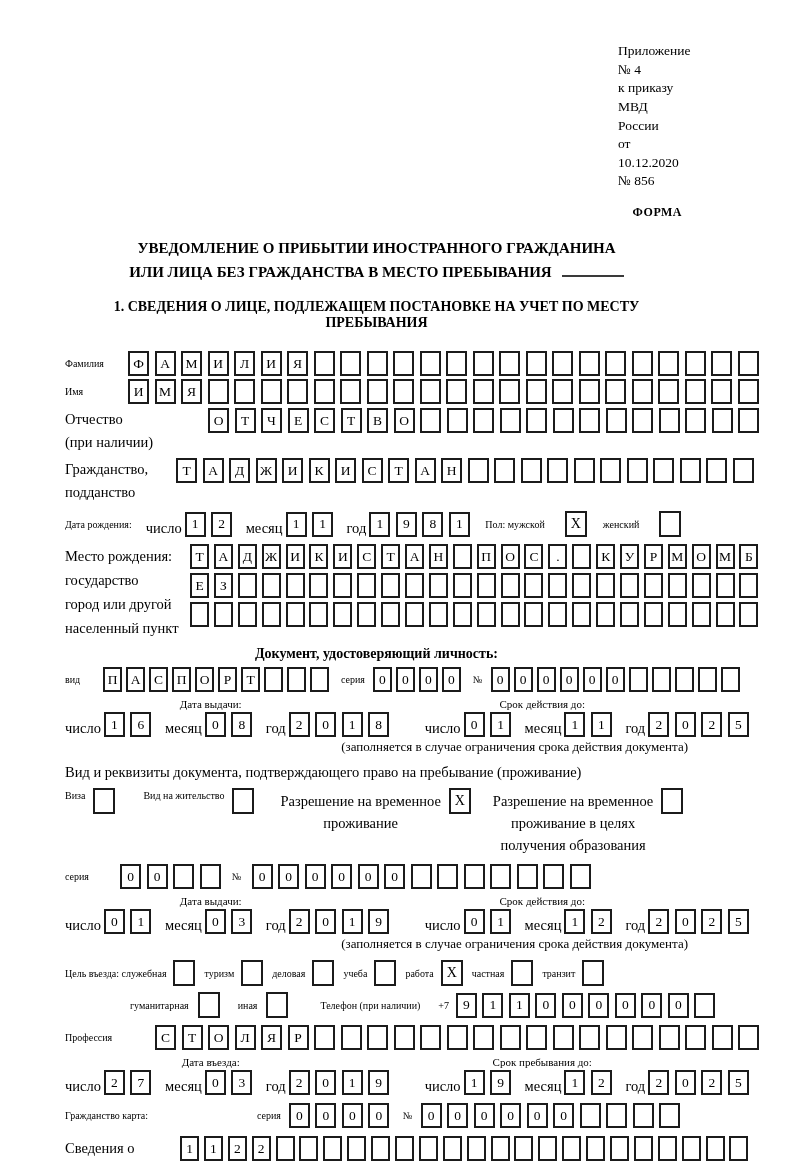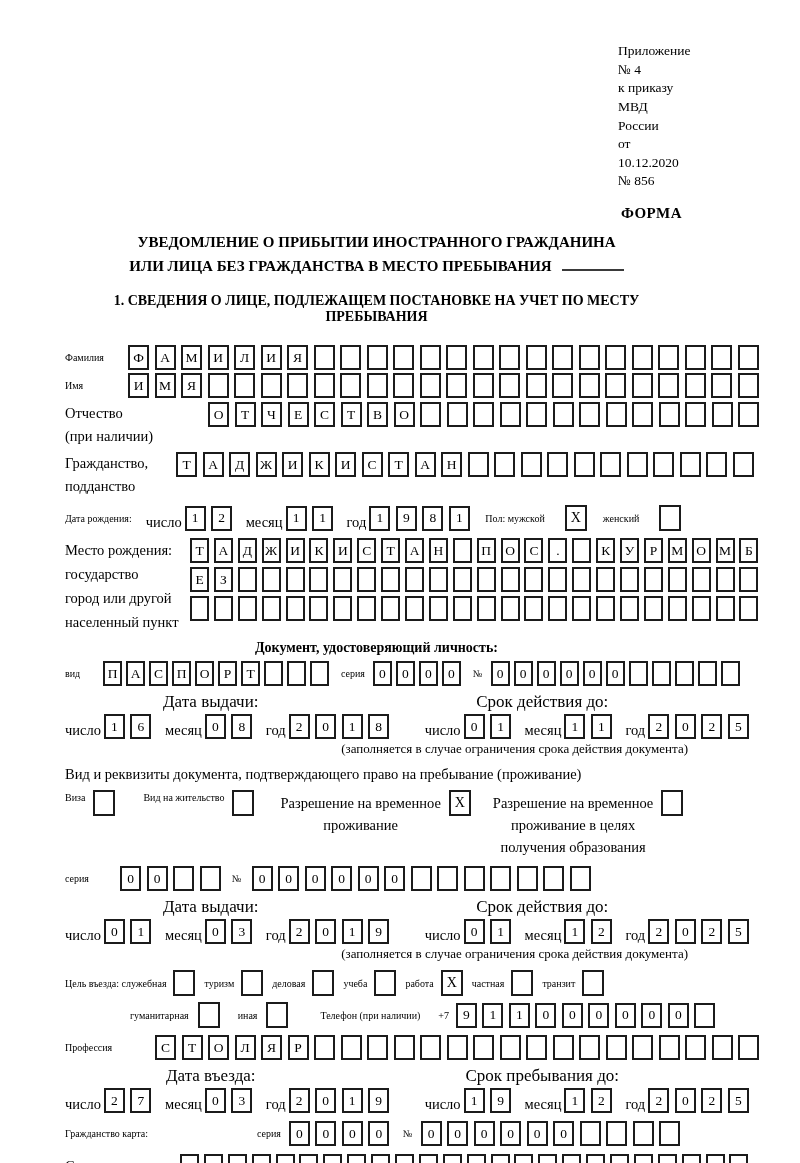--- a/index.html
+++ b/index.html
@@ -1,23 +1,23 @@
 <!DOCTYPE html>
 <html><head>
 <meta charset="utf-8">
 <style>
   html,body{margin:0;padding:0;background:#ffffff;}
   body{width:800px;height:1163px;font-family:"Liberation Serif","DejaVu Serif",serif;color:#000;overflow:hidden;}
   .page{padding:42px 28px 0 65px;box-sizing:border-box;width:716px;height:1163px;}
 
   .hdr-right{margin-left:553px;font-size:13.5px;line-height:1.38;}
   .hdr-right .amend{font-size:12.5px;margin-top:3px;line-height:1.35;}
-  .forma{margin-top:14px;text-align:right;padding-right:6px;font-weight:bold;font-size:15px;letter-spacing:0.5px;}
-
-  .title{margin-top:8px;text-align:center;font-weight:bold;font-size:15px;line-height:24px;}
+  .forma{margin-top:14px;text-align:right;padding-right:6px;font-weight:bold;font-size:12px;letter-spacing:0.5px;}
+
+  .title{margin-top:16px;text-align:center;font-weight:bold;font-size:15px;line-height:24px;}
   .title-underline{display:inline-block;width:62px;border-bottom:2.5px solid #3a3a3a;margin-left:10px;height:1px;vertical-align:baseline;}
   .section-hdr{margin-top:15px;text-align:center;font-weight:bold;font-size:14px;}
 
   .row{display:flex;align-items:center;margin-top:3px;}
   .lbl{font-size:10px;flex:none;}
 
   .cells{display:flex;flex:none;}
   .cell{flex:none;width:21px;height:25px;box-sizing:border-box;border:2px solid #1b1b1b;margin-right:5.5px;display:inline-flex;align-items:center;justify-content:center;font-size:13.5px;background:#fff;}
   .compact .cell{width:19px;margin-right:4.9px;}
   .tight .cell{width:19px;margin-right:4px;}
@@ -42,21 +42,21 @@
   .sex{margin-left:10px;display:flex;align-items:center;}
   .sex .cbox{margin-left:6px;}
   .sex .female-lbl{margin-left:16px;}
 
   .center-bold{margin-top:6px;text-align:center;font-weight:bold;font-size:14px;}
 
   .vid-row{margin-top:5px;}
   .vid-row .kind-lbl{width:38px;}
   .vid-row .mid-lbl{margin:0 8px 0 8px;}
 
-  .dates-hdr{display:flex;margin-top:6px;font-size:17px;}
+  .dates-hdr{display:flex;margin-top:6px;font-size:11px;}
   .dh-left{width:330px;text-align:center;}
   .dh-right{width:330px;text-align:center;margin-left:40px;}
   .dates-row{display:flex;align-items:center;margin-top:2px;}
   .dates-row .right{margin-left:30px;}
   .note-right{text-align:right;font-size:13px;margin-top:2px;}
 
   .resdoc-text{margin-top:6px;font-size:14.5px;line-height:23px;}
 
   .checks-row{display:flex;align-items:flex-start;margin-top:6px;}
   .check-item{display:flex;align-items:flex-start;}

